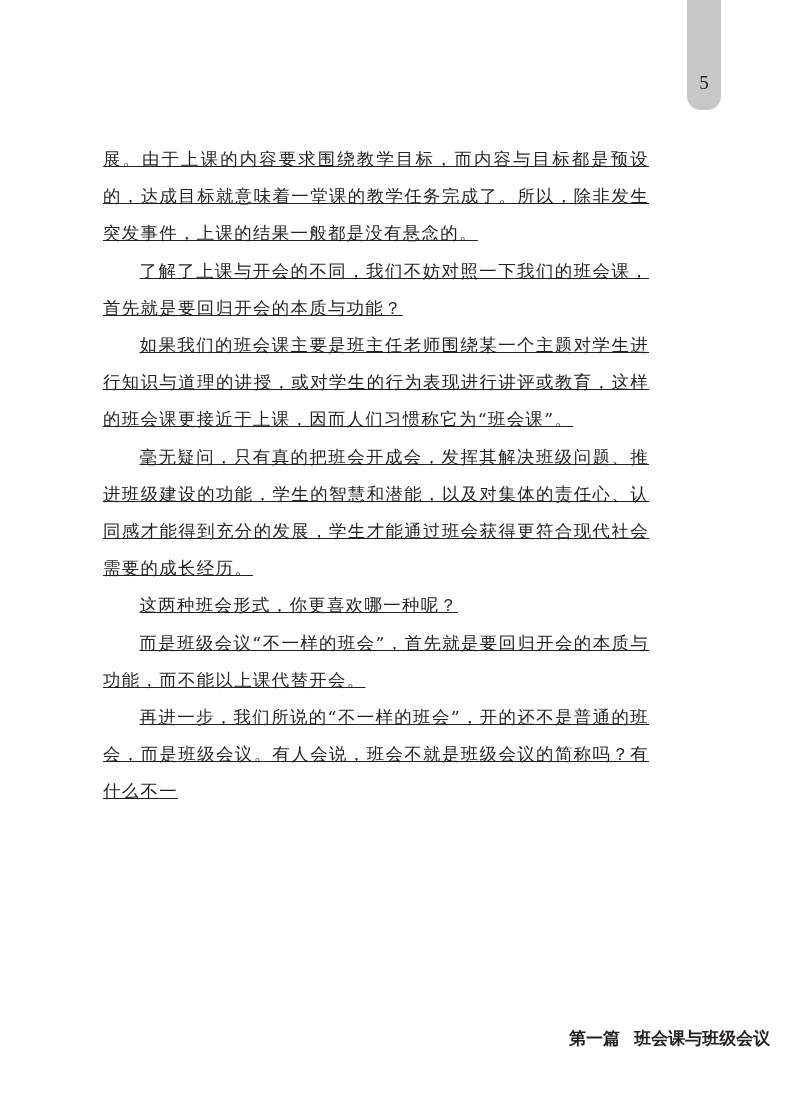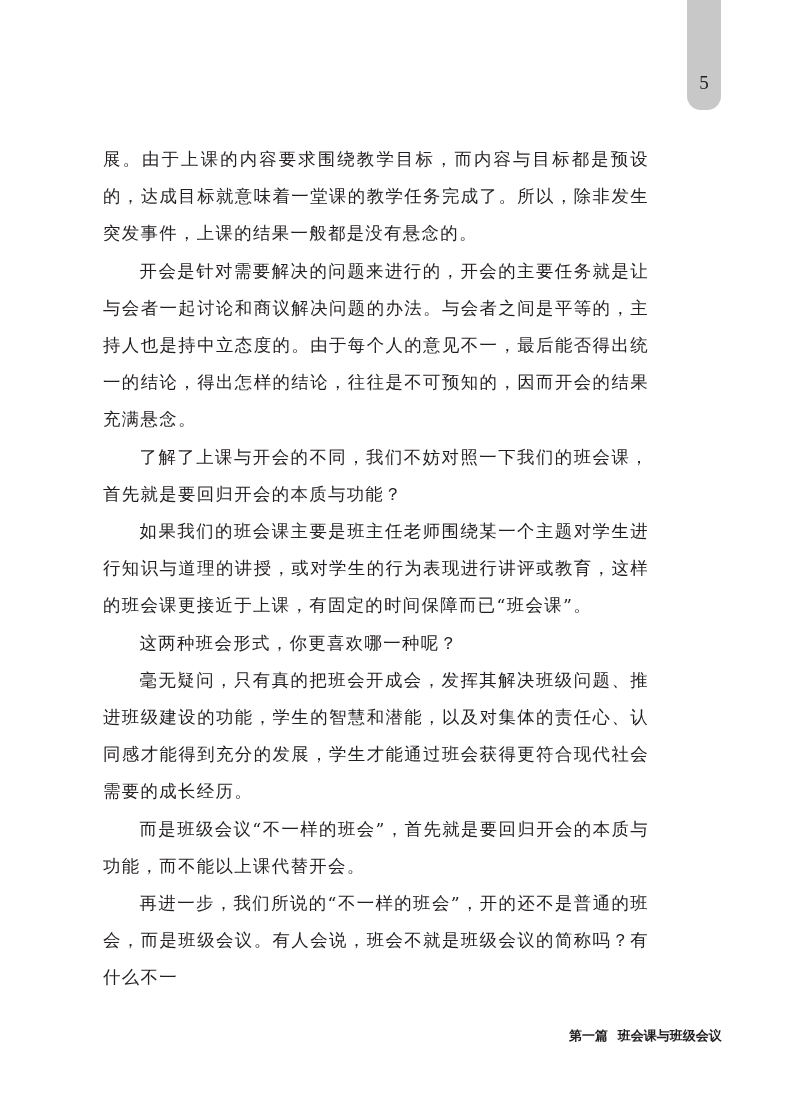--- a/index.html
+++ b/index.html
@@ -33,44 +33,44 @@
     top: 141px;
     width: 546px;
   }
   .para {
     margin: 0;
     font-size: 17.4px;
     line-height: 37.2px;
     text-align: justify;
     text-justify: inter-character;
     letter-spacing: 1.35px;
+    text-decoration: underline;
   }
   .para.indent { text-indent: 2.1em; }
   .running-footer {
     position: absolute;
     left: 569px; top: 1027px;
-    font-family: Liberation Serif, serif;
+    font-family: Liberation Sans, sans-serif;
     font-weight: bold;
-    font-size: 13px;
+    font-size: 17px;
     color: #231f20;
     white-space: pre;
     text-align: right;
   }
 </style>
 </head>
 <body>
 
 <div class="page-tab">
   <div class="page-number">5</div>
 </div>
 
 <div class="body-text">
   <p class="para">展。由于上课的内容要求围绕教学目标，而内容与目标都是预设的，达成目标就意味着一堂课的教学任务完成了。所以，除非发生突发事件，上课的结果一般都是没有悬念的。</p>
-  <p class="para indent">开会是针对需要解决的问题来进行的，开会的主要任务就是让与会者一起讨论和商议解决问题的办法。与会者之间是平等的，主持人也是持中立态度的。由于每个人的意见不一，最后能否得出统一的结论，得出怎样的结论，往往是不可预知的，因而开会的结果充满悬念。</p>
   <p class="para indent">了解了上课与开会的不同，我们不妨对照一下我们的班会课，首先就是要回归开会的本质与功能？</p>
-  <p class="para indent">如果我们的班会课主要是班主任老师围绕某一个主题对学生进行知识与道理的讲授，或对学生的行为表现进行讲评或教育，这样的班会课更接近于上课，有固定的时间保障而已“班会课”。</p>
+  <p class="para indent">如果我们的班会课主要是班主任老师围绕某一个主题对学生进行知识与道理的讲授，或对学生的行为表现进行讲评或教育，这样的班会课更接近于上课，因而人们习惯称它为“班会课”。</p>
+  <p class="para indent">毫无疑问，只有真的把班会开成会，发挥其解决班级问题、推进班级建设的功能，学生的智慧和潜能，以及对集体的责任心、认同感才能得到充分的发展，学生才能通过班会获得更符合现代社会需要的成长经历。</p>
   <p class="para indent">这两种班会形式，你更喜欢哪一种呢？</p>
-  <p class="para indent">毫无疑问，只有真的把班会开成会，发挥其解决班级问题、推进班级建设的功能，学生的智慧和潜能，以及对集体的责任心、认同感才能得到充分的发展，学生才能通过班会获得更符合现代社会需要的成长经历。</p>
   <p class="para indent">而是班级会议“不一样的班会”，首先就是要回归开会的本质与功能，而不能以上课代替开会。</p>
   <p class="para indent">再进一步，我们所说的“不一样的班会”，开的还不是普通的班会，而是班级会议。有人会说，班会不就是班级会议的简称吗？有什么不一</p>
 </div>
 
 <div class="running-footer"><span>第一篇</span>   <span>班会课与班级会议</span></div>
 
 </body></html>

